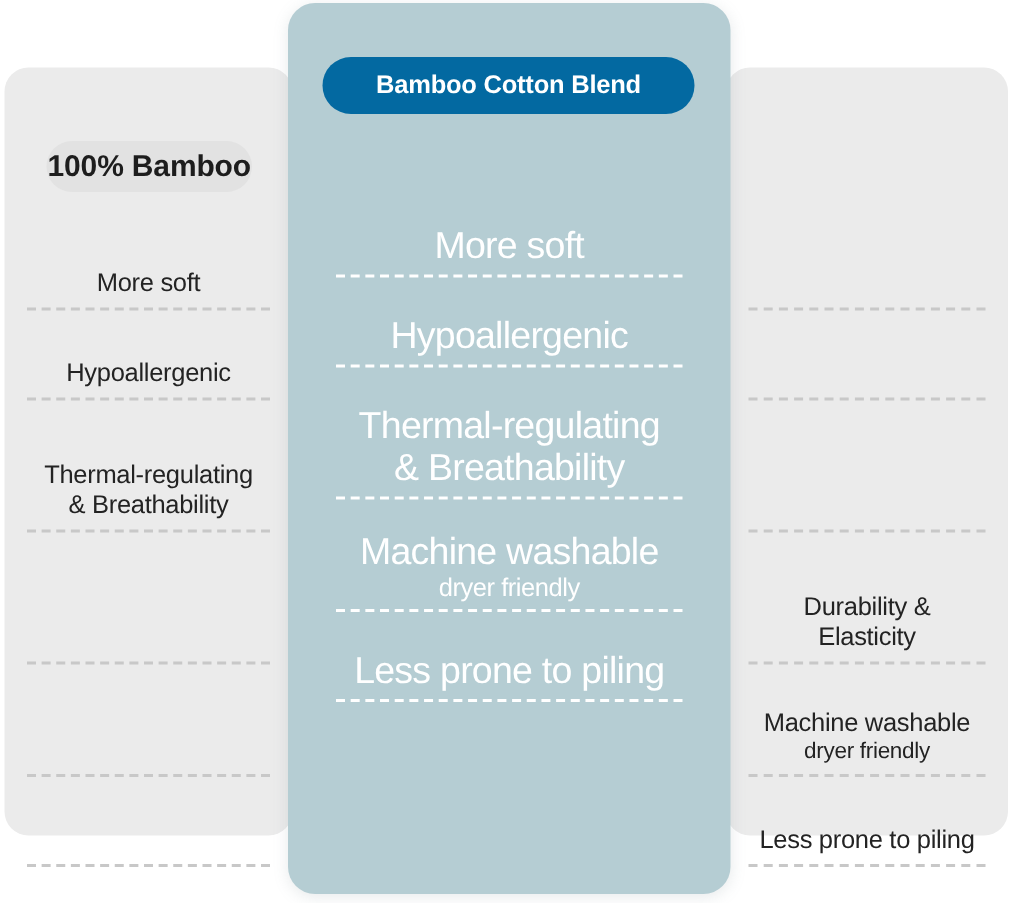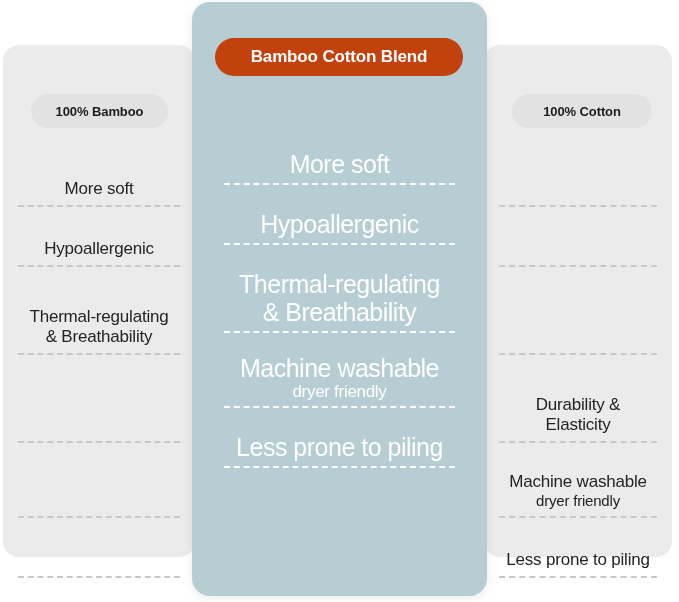--- a/index.html
+++ b/index.html
@@ -54,32 +54,32 @@
     justify-content: center;
     box-sizing: border-box;
     border-radius: 999px;
     font-weight: bold;
     white-space: nowrap;
   }
   .badge-side {
     height: 34px;
     background: #e2e2e2;
     color: #1d1d1d;
-    font-size: 13px;
+    font-size: 20px;
     letter-spacing: -0.1px;
   }
   #badge-bamboo {
     left: 31px;  top: 94px;  width: 137px;
   }
   #badge-cotton {
     left: 512px; top: 94px;  width: 140px;
   }
   #badge-blend {
     left: 215px; top: 38px;  width: 248px; height: 38px;
-    background: #c2410c;
+    background: #0369a1;
     color: #ffffff;
     font-size: 17px;
     letter-spacing: -0.15px;
   }
 
   
   .rows {
     position: absolute;
     left: 0;
     width: 100%;
@@ -172,21 +172,20 @@
     </div>
     <div class="row side-row empty double">
       <div class="row-title"></div>
     </div>
     <div class="row side-row empty">
       <div class="row-title"></div>
     </div>
   </div>
 
   <div class="side-panel" id="panel-cotton"></div>
-  <div class="badge badge-side" id="badge-cotton">100% Cotton</div>
   <div class="rows" id="rows-cotton" style="left:484px; width:188px;">
 
     <div class="row side-row empty">
       <div class="row-title"></div>
     </div>
     <div class="row side-row empty">
       <div class="row-title"></div>
     </div>
     <div class="row side-row empty tall">
       <div class="row-title"></div>

